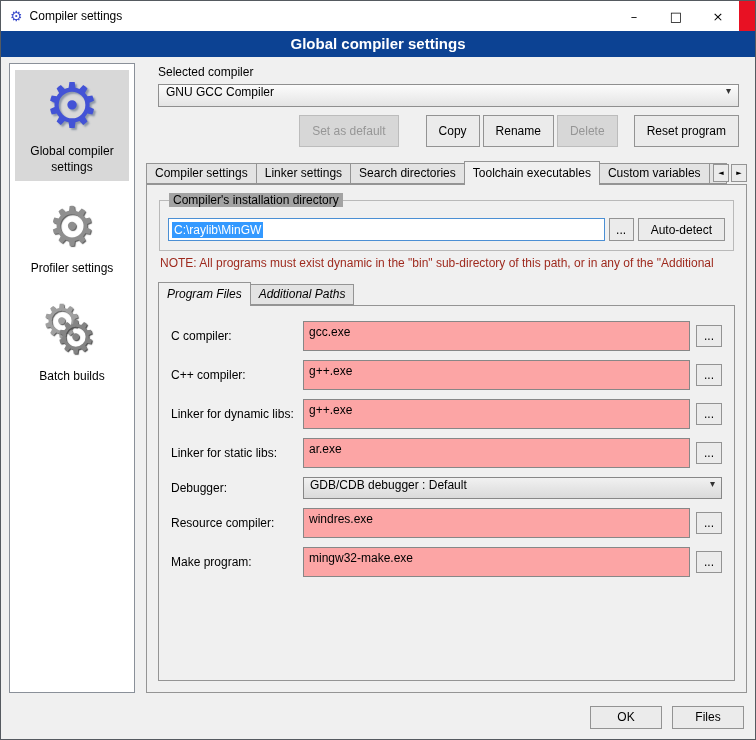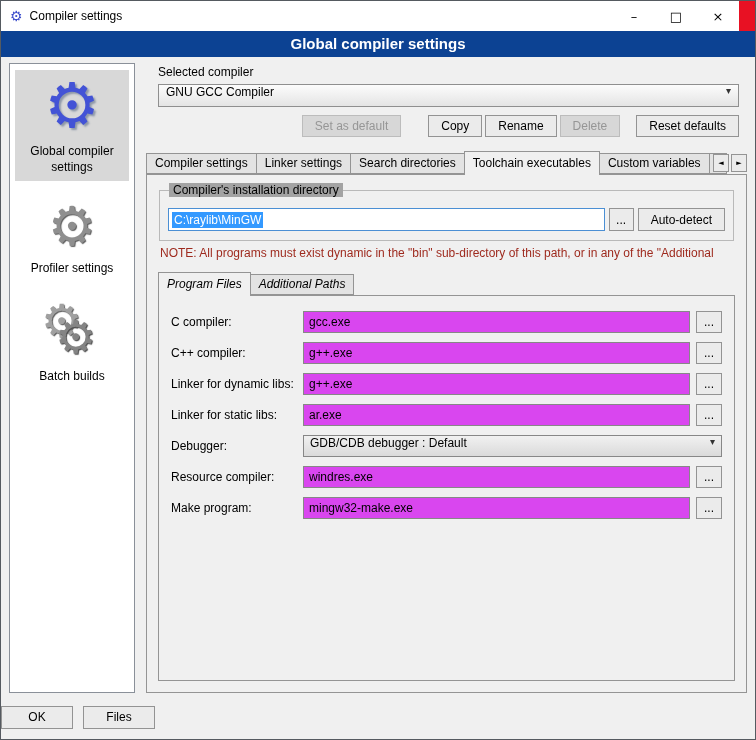--- a/index.html
+++ b/index.html
@@ -41,21 +41,21 @@
   .side-label { margin-top:7px; line-height:1.3; }
 
   .main { position:absolute; left:145px; top:6px; right:8px; bottom:2px; display:flex; flex-direction:column; }
 
   .sel-label { margin:2px 0 5px 12px; }
 
   .combo { height:23px; border:1px solid #8f8f8f; background:linear-gradient(#fcfcfc,#e4e4e4); display:flex; padding:0 7px; }
   .combo .arrow { margin-left:auto; font-size:10px; color:#333; }
   .compiler-combo { margin:0 8px 0 12px; }
 
-  .btn { height:22px; font-size:12px; padding:0 12px; background:#ebebeb; border:1px solid #939393; font-family:inherit; cursor:default; white-space:nowrap; }
+  .btn { height:32px; font-size:12px; padding:0 12px; background:#ebebeb; border:1px solid #939393; font-family:inherit; cursor:default; white-space:nowrap; }
   .btn.disabled { color:#969696; background:#d7d7d7; border-color:#bcbcbc; }
   .btn-row { display:flex; justify-content:flex-end; margin:8px 8px 0 12px; gap:3px; }
   .gap-lg { margin-right:24px; }
   .gap-md { margin-left:13px; }
 
   
   .tabstrip { margin-top:13px; position:relative; display:flex; align-items:flex-end; height:24px; padding-right:36px; }
   .tab { height:21px; line-height:19px; padding:0 8px; background:#e3e3e3; border:1px solid #949494; white-space:nowrap; position:relative; }
   .tab + .tab { margin-left:-1px; }
   .tab.active { height:24px; line-height:23px; background:#f0f0f0; border-bottom:none; margin-bottom:-1px; z-index:3; }
@@ -75,27 +75,27 @@
   .autodetect-btn { height:23px; }
 
   .note { color:#9e2a1e; margin:5px 2px 12px 3px; white-space:nowrap; overflow:hidden; }
 
   
   .subtabstrip { display:flex; align-items:flex-end; height:23px; margin-left:1px;font-style:italic; }
   .subpanel { flex:1; border:1px solid #949494; background:#f0f0f0; margin:0 1px 1px; padding:15px 12px 8px; }
 
   .frow { display:grid; grid-template-columns:126px 1fr 26px; gap:0 6px; align-items:center; margin-bottom:9px; }
   .field-label { white-space:nowrap; }
-  .finput { grid-column:2; height:22px; border:1px solid #878787; background:#d946ef; line-height:20px; padding:0 5px; overflow:hidden; white-space:nowrap; }
+  .finput { grid-column:2; height:30px; border:1px solid #878787; background:#fca5a5; line-height:20px; padding:0 5px; overflow:hidden; white-space:nowrap; }
   .fbtn { grid-column:3; width:26px; height:22px; padding:0; }
   .fselect { grid-column:2 / 4; height:22px; border:1px solid #878787; background:linear-gradient(#f1f1f1,#dadada); display:flex; align-items:flex-start; padding:0 6px; }
   .fselect .arrow { margin-left:auto; font-size:10px; color:#333; }
 
   
-  .footer { position:absolute; bottom:0; left:0; right:0; height:44px; display:flex; align-items:center; justify-content:flex-start; gap:10px; padding-right:23px; }
+  .footer { position:absolute; bottom:0; left:0; right:0; height:44px; display:flex; align-items:center; justify-content:flex-end; gap:10px; padding-right:11px; }
   .footer .btn { min-width:72px; height:23px; }
 </style>
 </head>
 <body>
 
 <div class="titlebar">
   <span class="app-icon glyph">⚙</span>
   <span class="tb-title">Compiler settings</span>
   <div class="tb-controls">
     <button class="tb-btn glyph">–</button>
@@ -134,21 +134,21 @@
     <div class="combo compiler-combo">
       <span>GNU GCC Compiler</span>
       <span class="arrow glyph">▾</span>
     </div>
 
     <div class="btn-row">
       <button class="btn disabled gap-lg">Set as default</button>
       <button class="btn">Copy</button>
       <button class="btn">Rename</button>
       <button class="btn disabled">Delete</button>
-      <button class="btn gap-md">Reset defaults</button>
+      <button class="btn gap-md">Reset program</button>
     </div>
 
     <div class="tabstrip">
       <div class="tab">Compiler settings</div>
       <div class="tab">Linker settings</div>
       <div class="tab">Search directories</div>
       <div class="tab active">Toolchain executables</div>
       <div class="tab">Custom variables</div>
       <div class="tab clipped">Build options</div>
       <div class="tab-arrows">

